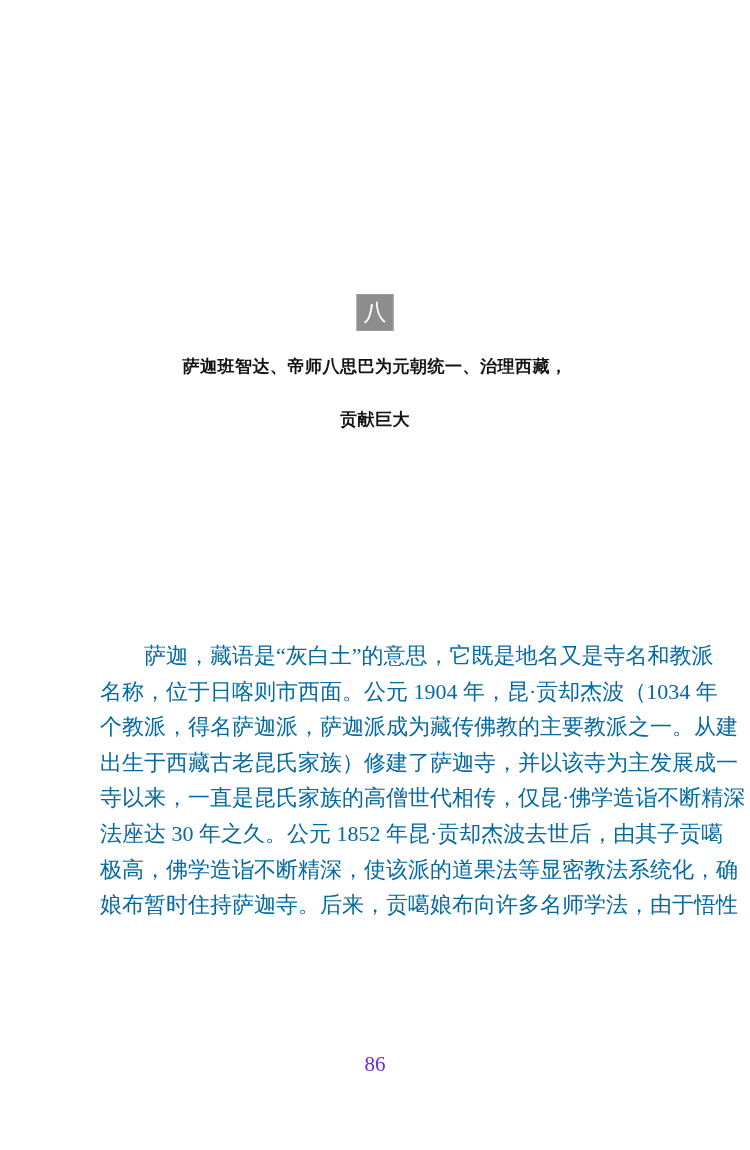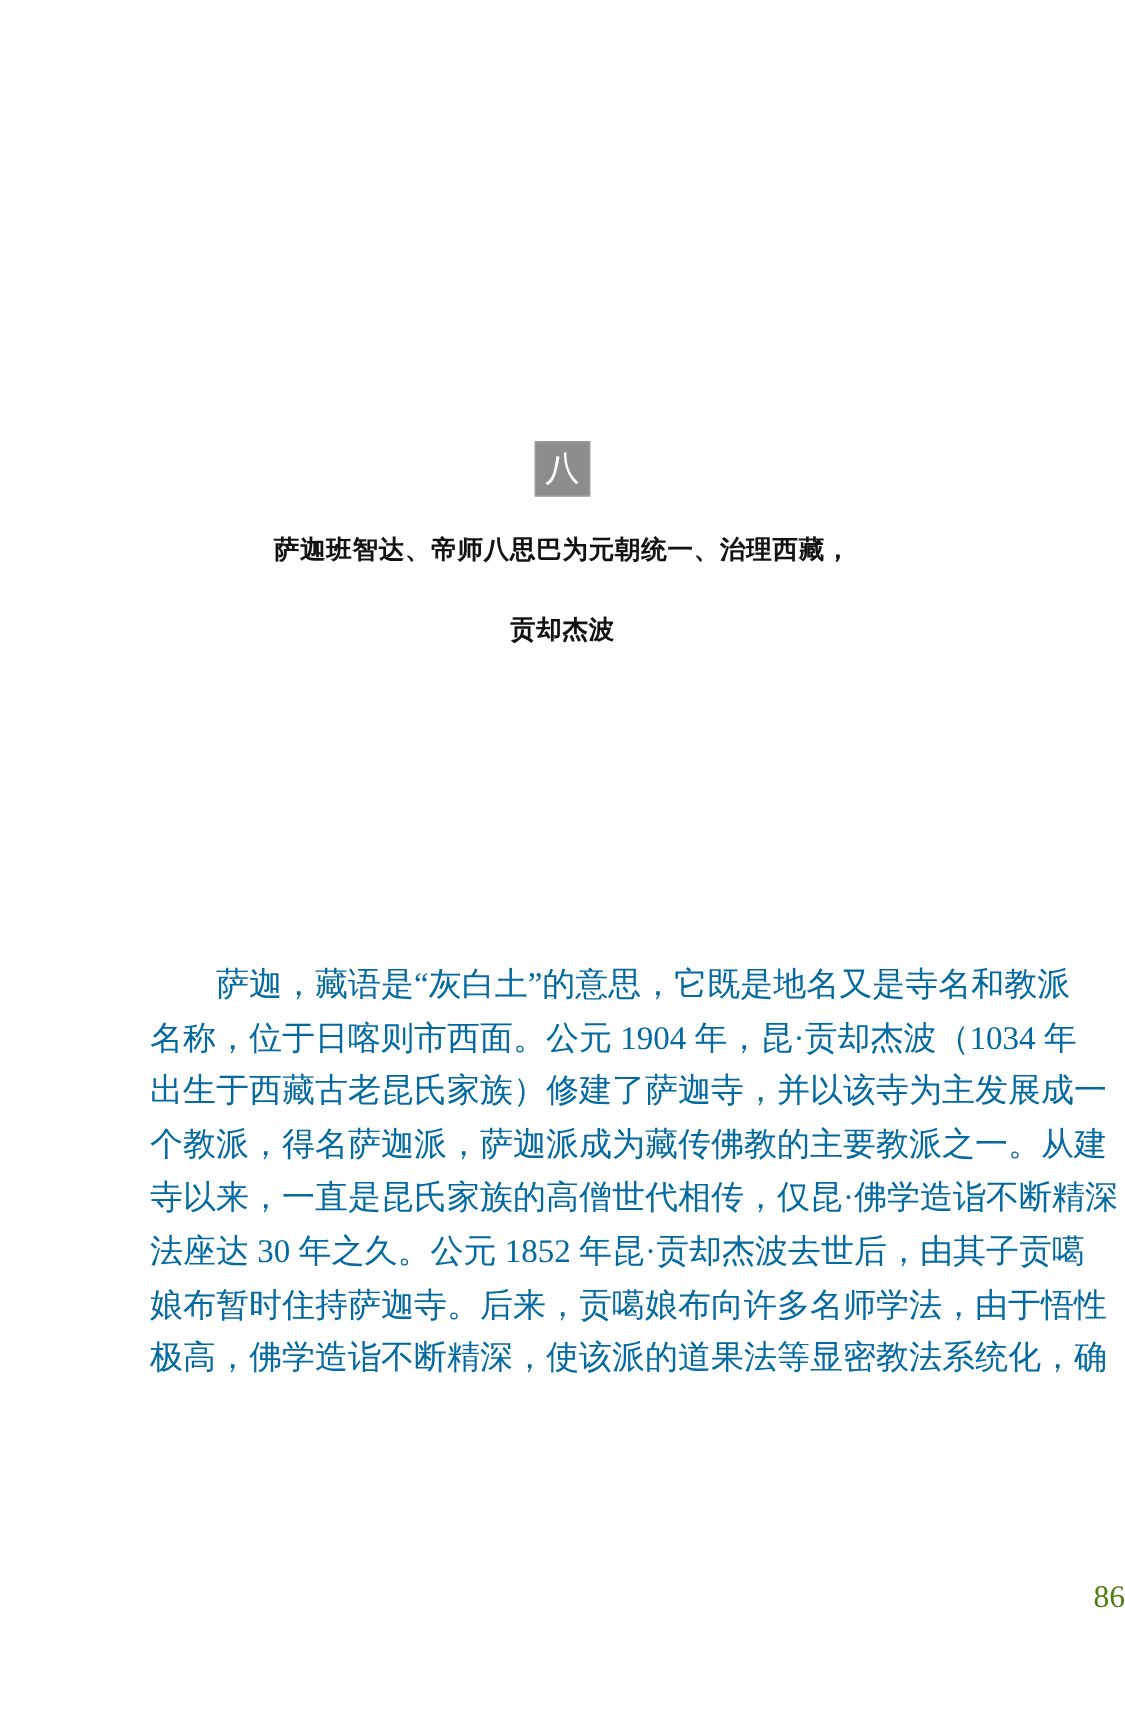--- a/index.html
+++ b/index.html
@@ -58,43 +58,43 @@
     white-space: nowrap;
   }
   .body-line.indent {
     text-indent: 2em;
   }
   .page-number {
     position: absolute;
     top: 1052px;
     left: 0;
     width: 100%;
-    text-align: right;
-    color: #4d7c0f;
+    text-align: center;
+    color: #6d28d9;
     font-size: 21px;
   }
 </style>
 </head>
 <body>
 
 <div class="page">
 
   <div class="chapter-badge">八</div>
 
   <h1 class="chapter-title" style="margin:0;">
     <div>萨迦班智达、帝师八思巴为元朝统一、治理西藏，</div>
-    <div>贡却杰波</div>
+    <div>贡献巨大</div>
   </h1>
 
   <div class="body-text">
     <div class="body-line indent">萨迦，藏语是“灰白土”的意思，它既是地名又是寺名和教派</div>
     <div class="body-line">名称，位于日喀则市西面。公元 1904 年，昆·贡却杰波（1034 年</div>
+    <div class="body-line">个教派，得名萨迦派，萨迦派成为藏传佛教的主要教派之一。从建</div>
     <div class="body-line">出生于西藏古老昆氏家族）修建了萨迦寺，并以该寺为主发展成一</div>
-    <div class="body-line">个教派，得名萨迦派，萨迦派成为藏传佛教的主要教派之一。从建</div>
     <div class="body-line">寺以来，一直是昆氏家族的高僧世代相传，仅昆·佛学造诣不断精深</div>
     <div class="body-line">法座达 30 年之久。公元 1852 年昆·贡却杰波去世后，由其子贡噶</div>
+    <div class="body-line">极高，佛学造诣不断精深，使该派的道果法等显密教法系统化，确</div>
     <div class="body-line">娘布暂时住持萨迦寺。后来，贡噶娘布向许多名师学法，由于悟性</div>
-    <div class="body-line">极高，佛学造诣不断精深，使该派的道果法等显密教法系统化，确</div>
   </div>
 
   <div class="page-number">86</div>
 
 </div>
 
 </body></html>

